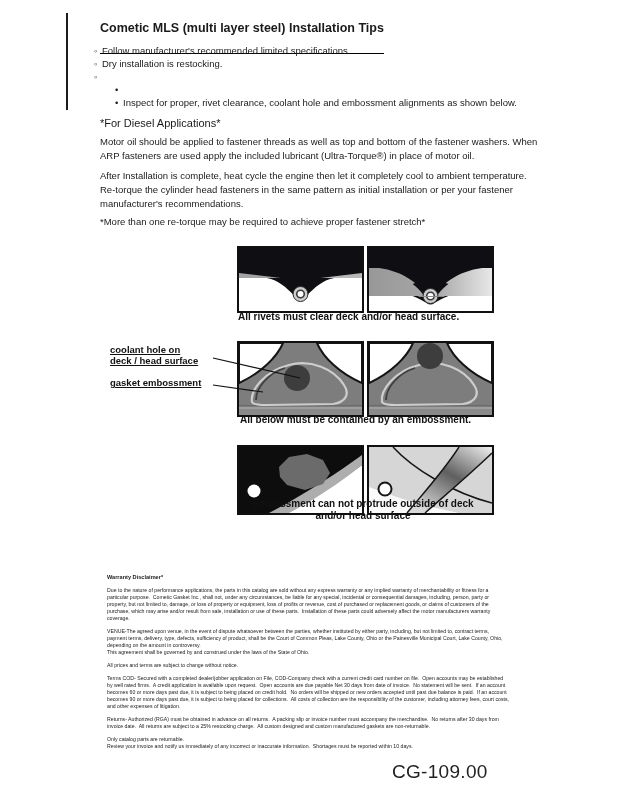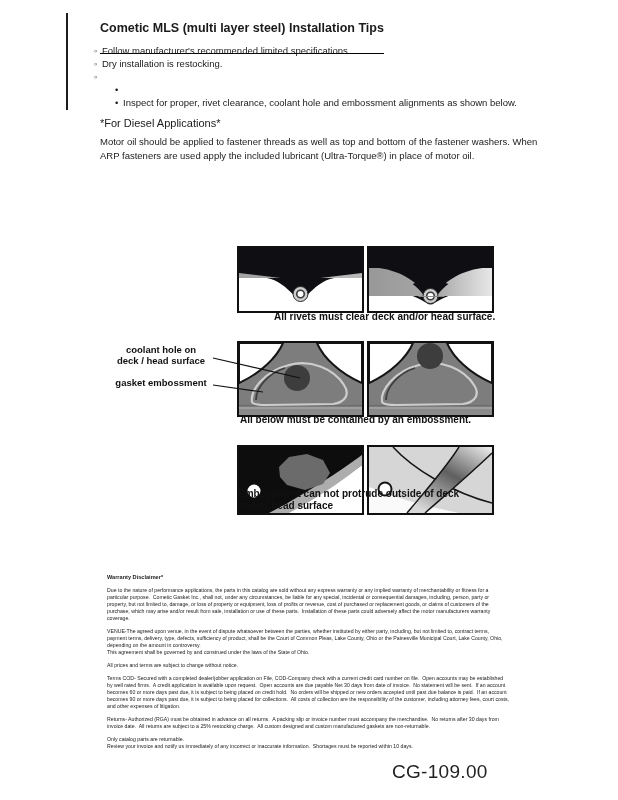--- a/index.html
+++ b/index.html
@@ -24,21 +24,21 @@
   .dheading{left:100px;top:117px;font-size:11px;font-weight:normal;}
   .para{left:100px;width:440px;font-size:9.5px;line-height:14px;}
   .p1{top:135px;}
   .p2{top:169px;}
   .pnote{top:215px;}
   
   .hdr{position:absolute;width:123px;text-align:center;font-size:13px;letter-spacing:.5px;color:#111;margin-top:34px;}
   .panel{position:absolute;width:123px;height:63px;border:2px solid #101010;background:#fff;}
   .panel svg{display:block;width:100%;height:100%;}
   .cap{position:absolute;font-size:10px;font-weight:bold;color:#111;line-height:11.5px;}
-  .lbl{position:absolute;font-size:9.5px;font-weight:bold;text-align:center;line-height:11px;color:#111;}
+  .lbl{position:absolute;font-size:9.5px;font-weight:bold;text-align:left;line-height:11px;color:#111;text-decoration:underline;}
   .overlay{position:absolute;pointer-events:none;}
   
   .warranty{left:107px;top:574px;width:402px;font-size:5.2px;line-height:7px;color:#222;}
   .warranty h4{margin:0 0 6px 0;font-size:5.6px;line-height:7px;}
   .warranty p{margin:0 0 6px 0;}
   
   .footer{left:392px;top:761px;font-size:19px;color:#222;letter-spacing:.3px;}
 </style>
 </head>
 <body>
@@ -67,20 +67,22 @@
       <span class="mk">•</span>
     </div>
     <div class="brow sub">
       <span class="mk">•</span>
       <span class="pre">Inspect for proper, rivet clearance, coolant hole and embossment alignments as shown below.</span>
     </div>
   </div>
 
   <div class="abs dheading">*For Diesel Applications*</div>
   <div class="abs para p1 pre">Motor oil should be applied to fastener threads as well as top and bottom of the fastener washers. When ARP fasteners are used apply the included lubricant (Ultra-Torque®) in place of motor oil.</div>
+  <div class="abs para p2 pre">After Installation is complete, heat cycle the engine then let it completely cool to ambient temperature. Re-torque the cylinder head fasteners in the same pattern as initial installation or per your fastener manufacturer's recommendations.</div>
+  <div class="abs para pnote pre">*More than one re-torque may be required to achieve proper fastener stretch*</div>
 
   <div class="hdr" style="left:237px;top:230px;">RIGHT</div>
   <div class="hdr" style="left:367px;top:230px;">WRONG</div>
 
   <div class="panel" style="left:237px;top:246px;">
     <svg viewBox="0 0 124 63" preserveAspectRatio="none">
       <rect x="0" y="0" width="124" height="63" fill="#0e0e13"></rect>
       <polygon points="0,25 42,30 0,30" fill="#a3a3a3"></polygon>
       <polygon points="124,25 82,30 124,30" fill="#b8b8b8"></polygon>
       <path d="M0,30 L28,30 C40,32 48,40 55,47 Q62,53 69,47 C76,40 84,32 96,30 L124,30 L124,63 L0,63 Z" fill="#ffffff"></path>
@@ -101,21 +103,21 @@
       <rect x="0" y="0" width="124" height="63" fill="#0e0e13"></rect>
       <path d="M0,20 L10,20 C34,23 50,36 55,44 L58,48 L66,48 L69,44 C74,36 90,23 114,20 L124,20 L124,48 L0,48 Z" fill="url(#g1)"></path>
       <path d="M0,48 L44,48 C50,50 54,53 58,55 Q62,58 66,55 C70,53 74,50 80,48 L124,48 L124,63 L0,63 Z" fill="#ffffff"></path>
       <path d="M44,36 C52,42 56,48 59,53 Q62,57 65,53 C68,48 72,42 80,36 Q62,28 44,36 Z" fill="#0e0e13"></path>
       <circle cx="62" cy="48" r="7.5" fill="#cdcdcd" stroke="#2a2a2a" stroke-width="1"></circle>
       <circle cx="62" cy="48" r="3.8" fill="#ffffff" stroke="#3a3a3a" stroke-width="1.6"></circle>
       <line x1="50" y1="48.5" x2="76" y2="48.5" stroke="#8a8a8a" stroke-width="1"></line>
     </svg>
   </div>
 
-  <div class="cap" style="left:238px;top:311px;margin-left:36px;">All rivets must clear deck and/or head surface.</div>
+  <div class="cap" style="left:238px;top:311px;">All rivets must clear deck and/or head surface.</div>
 
   <div class="hdr" style="left:237px;top:327px;">RIGHT</div>
   <div class="hdr" style="left:367px;top:327px;">WRONG</div>
 
   <div class="lbl pre" style="left:110px;top:344px;width:102px;">coolant hole on
 deck / head surface</div>
   <div class="lbl" style="left:110px;top:377px;width:102px;">gasket embossment</div>
 
   <svg class="overlay" style="left:205px;top:340px;z-index:5;" width="110" height="60">
     <line x1="8" y1="18" x2="95" y2="38" stroke="#111" stroke-width="1.2"></line>
@@ -177,21 +179,21 @@
       <rect x="0" y="0" width="123" height="66" fill="#d6d6d6"></rect>
       <path d="M0,40 C30,52 60,60 90,66 L0,66 Z" fill="#fafafa"></path>
       <path d="M24,0 C44,22 84,46 123,56" fill="none" stroke="#161616" stroke-width="1.5"></path>
       <path d="M90,0 L123,0 L123,6 C98,30 74,50 56,66 L38,66 C58,42 76,22 90,0 Z" fill="url(#g3)"></path>
       <path d="M90,0 C76,22 58,42 38,66" fill="none" stroke="#161616" stroke-width="1.5"></path>
       <path d="M123,6 C98,30 74,50 56,66" fill="none" stroke="#161616" stroke-width="1.5"></path>
       <circle cx="16" cy="42" r="6.5" fill="#ffffff" stroke="#161616" stroke-width="2"></circle>
     </svg>
   </div>
 
-  <div class="cap pre" style="left:238px;top:488px;width:250px;">Embossment can not protrude outside of deck
+  <div class="cap pre" style="left:238px;top:498px;width:250px;text-align:center;">Embossment can not protrude outside of deck
 and/or head surface</div>
 
   <div class="abs warranty">
     <h4>Warranty Disclaimer*</h4>
     <p class="pre">Due to the nature of performance applications, the parts in this catalog are sold without any express warranty or any implied warranty of merchantability or fitness for a particular purpose.  Cometic Gasket Inc., shall not, under any circumstances, be liable for any special, incidental or consequential damages, including, person, party or property, but not limited to, damage, or loss of property or equipment, loss of profits or revenue, cost of purchased or replacement goods, or claims of customers of the purchase, which may arise and/or result from sale, installation or use of these parts.  Installation of these parts could adversely affect the motor manufacturers warranty coverage.</p>
     <p class="pre">VENUE-The agreed upon venue, in the event of dispute whatsoever between the parties, whether instituted by either party, including, but not limited to, contract terms, payment terms, delivery, type, defects, sufficiency of product, shall be the Court of Common Pleas, Lake County, Ohio or the Painesville Municipal Court, Lake County, Ohio, depending on the amount in controversy.
 This agreement shall be governed by and construed under the laws of the State of Ohio.</p>
     <p class="pre">All prices and terms are subject to change without notice.</p>
     <p class="pre">Terms COD- Secured with a completed dealer/jobber application on File, COD-Company check with a current credit card number on file.  Open accounts may be established by well rated firms.  A credit application is available upon request.  Open accounts are due payable Net 30 days from date of invoice.  No statement will be sent.  If an account becomes 60 or more days past due, it is subject to being placed on credit hold.  No orders will be shipped or new orders accepted until past due balance is paid.  If an account becomes 90 or more days past due, it is subject to being placed for collections.  All costs of collection are the responsibility of the customer, including attorney fees, court costs, and other expenses of litigation.</p>
     <p class="pre">Returns- Authorized (RGA) must be obtained in advance on all returns.  A packing slip or invoice number must accompany the merchandise.  No returns after 30 days from invoice date.  All returns are subject to a 25% restocking charge.  All custom designed and custom manufactured gaskets are non-returnable.</p>

